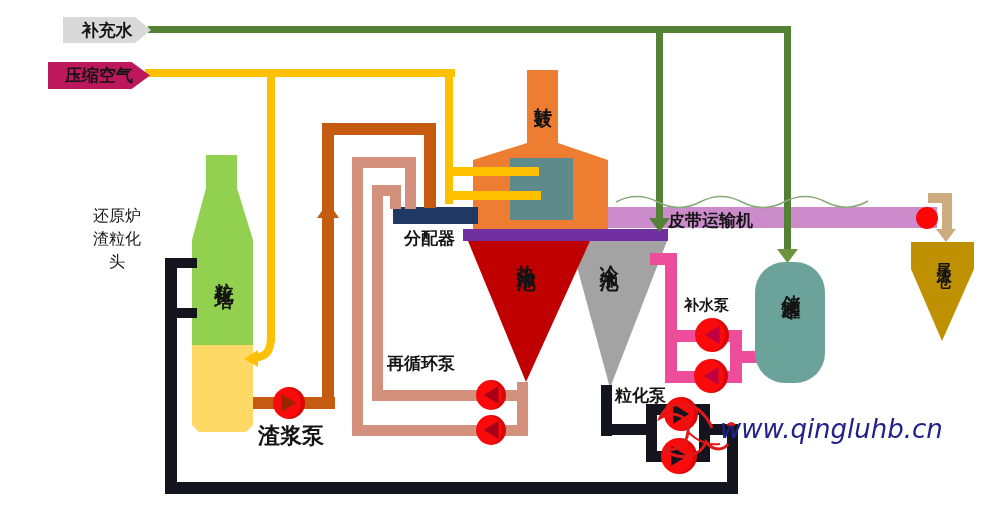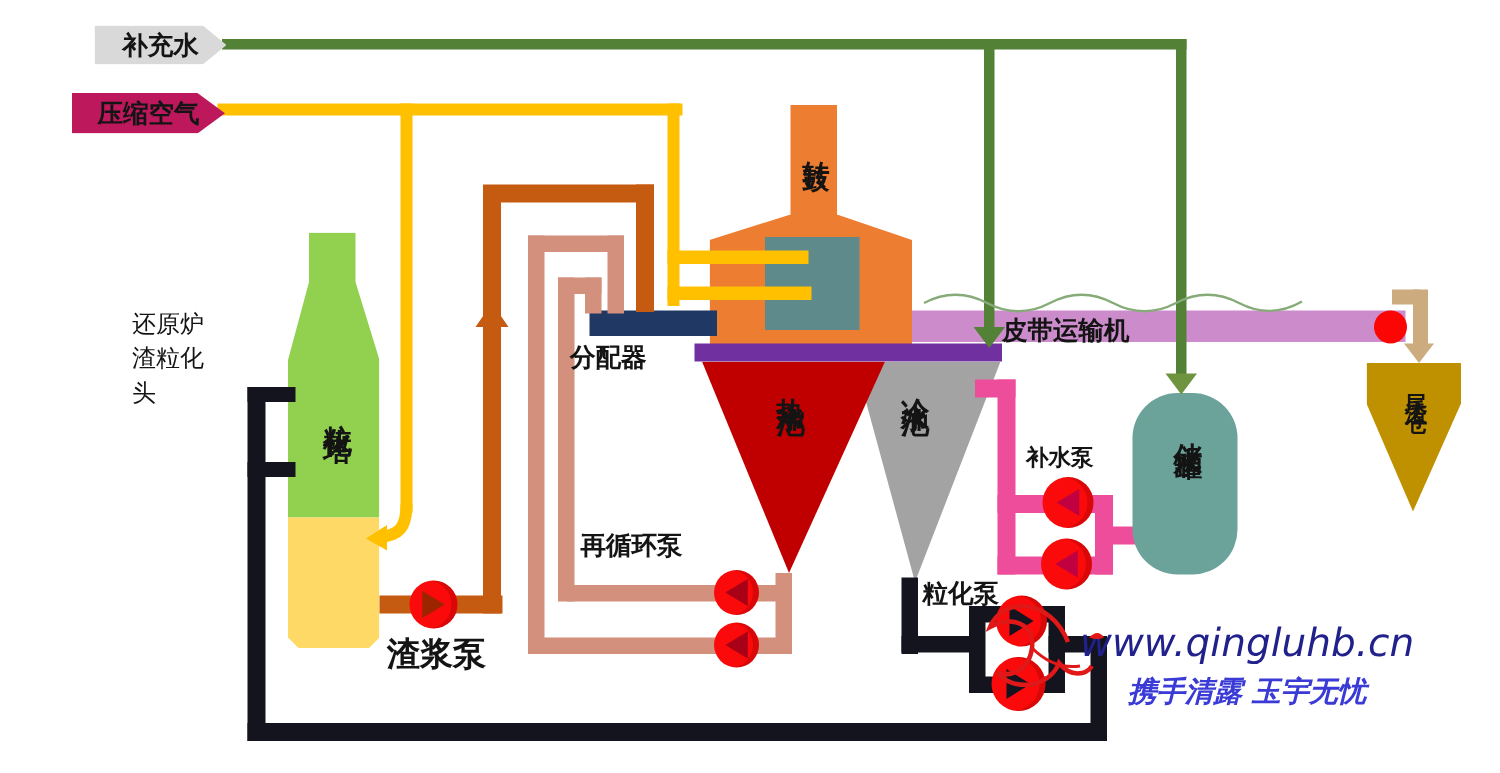--- a/index.html
+++ b/index.html
@@ -1,19 +1,19 @@
 <!DOCTYPE html>
 <html><head>
 <meta charset="utf-8">
 <style>
   html,body{margin:0;padding:0;background:#ffffff;}
   #canvas{position:relative;width:1000px;height:515px;background:#ffffff;overflow:hidden;
           font-family:"DejaVu Sans","Liberation Sans",sans-serif;color:#111;}
   .abs{position:absolute;}
-  .lbl{position:absolute;color:#141414;font-weight:600;white-space:nowrap;}
+  .lbl{position:absolute;color:#141414;font-weight:600;white-space:nowrap;text-align:center;}
   .vtext{writing-mode:vertical-rl;text-orientation:upright;letter-spacing:3px;}
   .wrap{white-space:normal;line-height:23px;}
   
   .pipe{position:absolute;}
   .black{background:#14141f;}
   .orange{background:#c55a11;}
   .salmon{background:#d3907d;}
   .yellow{background:#ffc000;}
   .green{background:#538135;}
   .pinkp{background:#ee4d9b;}
@@ -133,35 +133,34 @@
     </div>
 
   <div class="tag" style="left:63px;top:17px;width:88px;height:26px;background:#d9d9d9;font-size:17px;">
     <span>补充水</span>
     </div>
   <div class="tag" style="left:48px;top:62px;width:102px;height:27px;background:#be185d;font-size:17px;">
     <span>压缩空气</span>
     </div>
 
   <div class="lbl vtext" style="left:531px;top:92px;font-size:18px;">转鼓</div>
-  <div class="lbl" style="left:380px;top:227px;font-size:17px;">分配器</div>
+  <div class="lbl" style="left:404px;top:227px;font-size:17px;">分配器</div>
   <div class="lbl vtext" style="left:514px;top:250px;font-size:19px;">热水池</div>
   <div class="lbl vtext" style="left:597px;top:250px;font-size:19px;">冷水池</div>
   <div class="lbl" style="left:668px;top:209px;font-size:17px;">皮带运输机</div>
   <div class="lbl vtext" style="left:934px;top:250px;font-size:15px;letter-spacing:6px;">尾渣仓</div>
   <div class="lbl" style="left:684px;top:296px;font-size:15px;">补水泵</div>
   <div class="lbl vtext" style="left:779px;top:280px;font-size:19px;">储水罐</div>
   <div class="lbl vtext" style="left:212px;top:268px;font-size:19px;">粒化塔</div>
   <div class="lbl wrap" style="left:88px;top:204px;width:58px;font-size:16px;font-weight:500;">还原炉渣粒化头</div>
   <div class="lbl" style="left:258px;top:421px;font-size:22px;">渣浆泵</div>
   <div class="lbl" style="left:387px;top:352px;font-size:17px;">再循环泵</div>
   <div class="lbl" style="left:615px;top:384px;font-size:17px;">粒化泵</div>
 
   <div class="watermark-url" style="left:720px;top:414px;font-size:26px;">www.qingluhb.cn</div>
-  <div class="watermark-slogan" style="left:752px;top:448px;font-size:19px;">携手清露 玉宇无忧</div>
 
   <svg class="abs" style="left:0;top:0;pointer-events:none;" width="1000" height="515" viewBox="0 0 1000 515">
     <g>
       <path d="M616,202 q21,-11 42,0 t42,0 t42,0 t42,0 t42,0 t42,-1" fill="none" stroke="#86ab78" stroke-width="1.6"></path>
     </g>
     <g>
       <path d="M271,336 C271,352 266,357 253,358" fill="none" stroke="#ffc000" stroke-width="8"></path>
       <polygon points="258,350 244,359 258,367" fill="#ffc000"></polygon>
     </g>
     <g>

